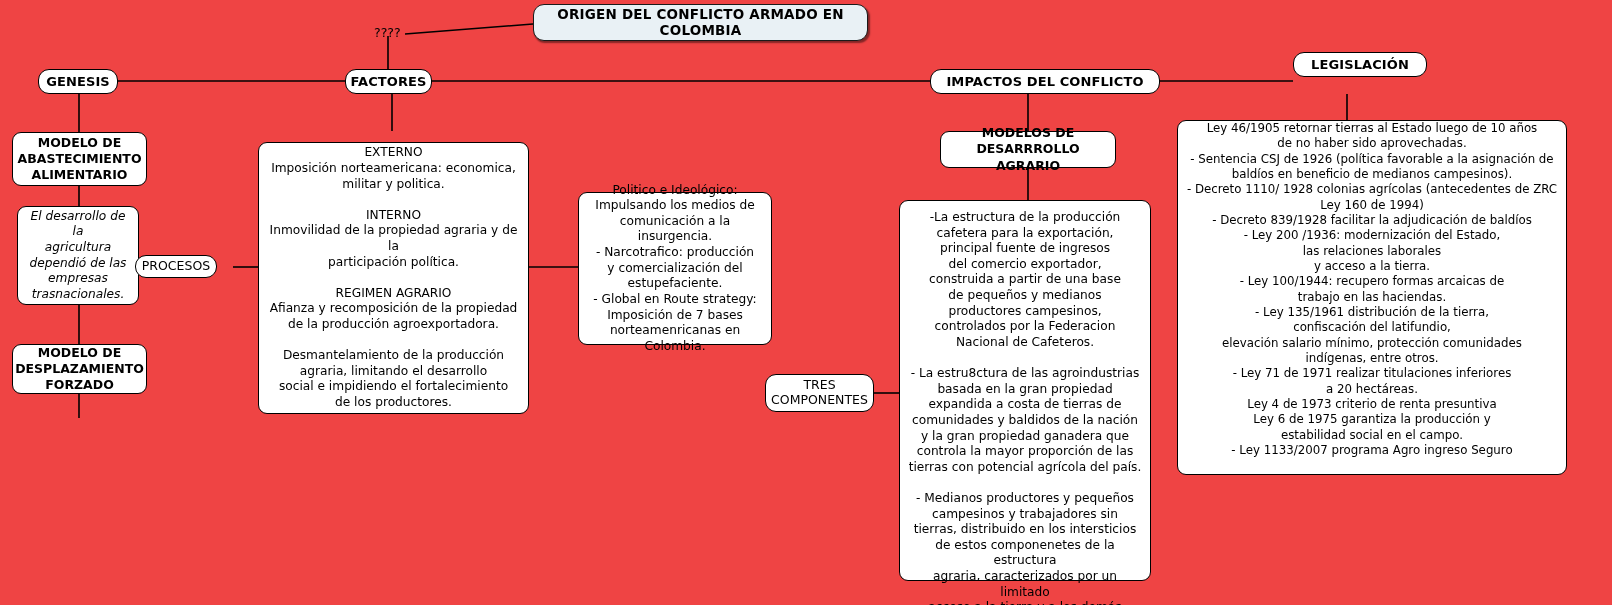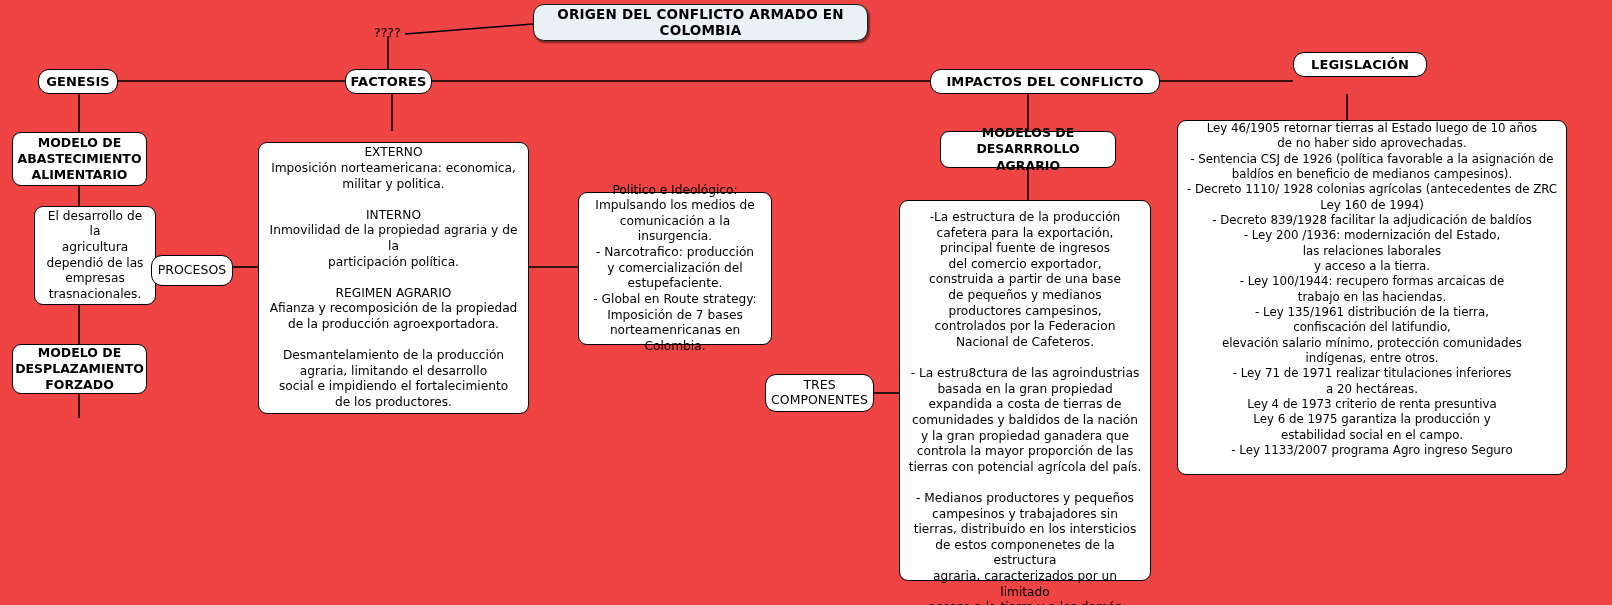--- a/index.html
+++ b/index.html
@@ -130,40 +130,40 @@
   <div class="node pill" style="left:38px; top:69px; width:80px; height:25px;">
     <span>GENESIS</span>
   </div>
 
   <div class="node heading-node" style="left:12px; top:132px; width:135px; height:54px;">
     <span>MODELO DE
 ABASTECIMIENTO
 ALIMENTARIO</span>
   </div>
 
-  <div class="node body-node" style="left:34px; top:206px; width:122px; height:99px;">
+  <div class="node body-node" style="left:17px; top:206px; width:122px; height:99px;font-style:italic;">
     <span>El desarrollo de la
 agricultura
 dependió de las
 empresas
 trasnacionales.</span>
   </div>
 
   <div class="node heading-node" style="left:12px; top:344px; width:135px; height:50px;">
     <span>MODELO DE
 DESPLAZAMIENTO
 FORZADO</span>
   </div>
 
 
   <div class="node pill" style="left:345px; top:69px; width:87px; height:25px;">
     <span>FACTORES</span>
   </div>
 
-  <div class="node pill-plain" style="left:151px; top:255px; width:82px; height:31px;">
+  <div class="node pill-plain" style="left:135px; top:255px; width:82px; height:23px;">
     <span>PROCESOS</span>
   </div>
 
   <div class="node body-node" style="left:258px; top:142px; width:271px; height:272px;">
     <span>EXTERNO
 Imposición norteamericana: economica,
 militar y politica.
 
 INTERNO
 Inmovilidad de la propiedad agraria y de la

